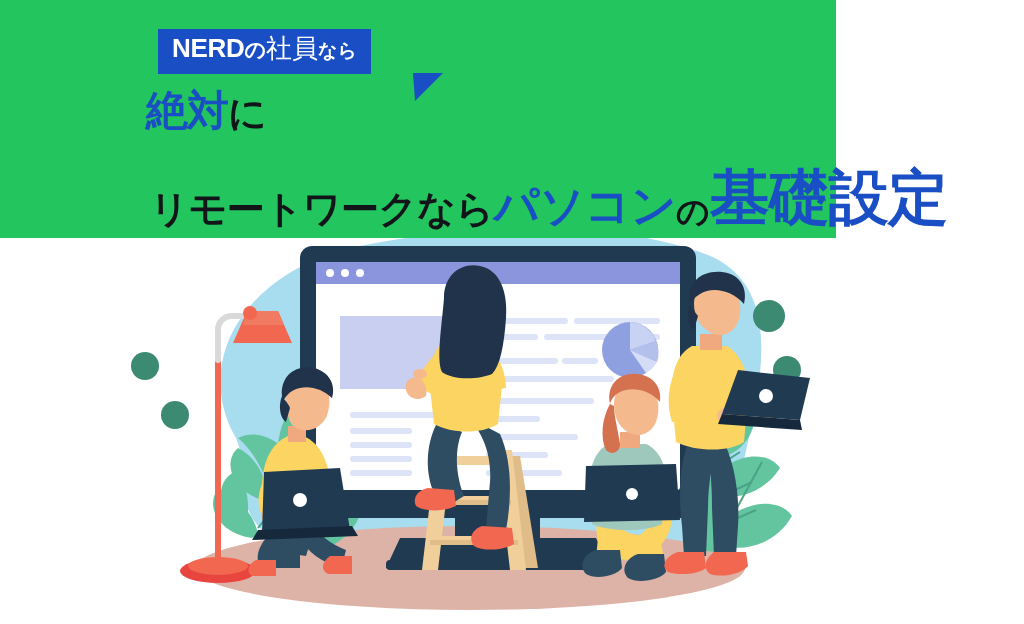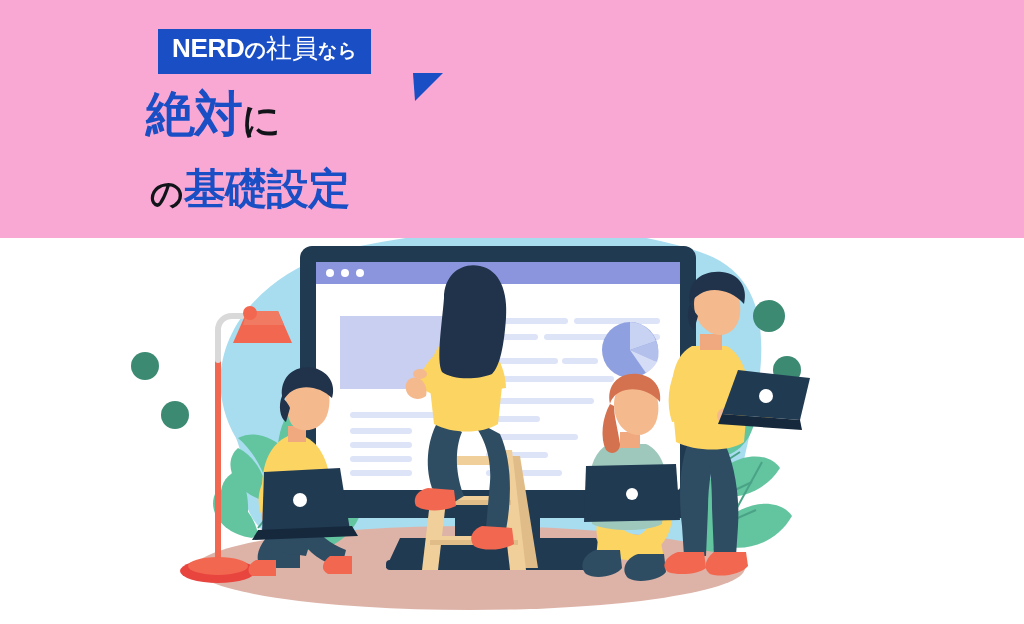--- a/index.html
+++ b/index.html
@@ -7,22 +7,22 @@
     width:1024px;height:624px;
     background:#ffffff;
     font-family:"Liberation Sans","DejaVu Sans",sans-serif;
     overflow:hidden;
     position:relative;
   }
   #page{position:relative;width:1024px;height:624px;overflow:hidden;background:#fff;}
 
   
   .header-band{
-    position:absolute;left:0;top:0;width:1024px;height:238px;
-    background:#f9a8d4;
+    position:absolute;left:0;top:0;width:836px;height:238px;
+    background:#22c55e;
   }
   .badge{
     position:absolute;left:158px;top:29px;
     background:#1a4ec4;
     padding:6px 14px 7px 14px;
     display:flex;align-items:baseline;
     box-sizing:border-box;
     height:45px;
   }
   .badge .b1{color:#ffffff;font-size:26px;font-weight:bold;letter-spacing:-.3px;line-height:1;}
@@ -34,31 +34,31 @@
     border-left:8px solid transparent;
     border-right:22px solid transparent;
     border-top:28px solid #1a4ec4;
     transform:skewX(-12deg);
   }
   .headline{
     position:absolute;left:146px;top:90px;
     display:flex;align-items:flex-end;
     white-space:nowrap;
   }
-  .headline .h-blue{color:#1a4ec4;font-size:49px;font-weight:bold;line-height:1;letter-spacing:-1px;}
+  .headline .h-blue{color:#1a4ec4;font-size:42px;font-weight:bold;line-height:1;letter-spacing:-1px;}
   .headline .h-black{color:#111418;font-size:38px;font-weight:bold;line-height:1;}
   .subline{
     position:absolute;left:150px;top:168px;
     display:flex;align-items:flex-end;
     white-space:nowrap;
   }
   .subline .s-black{color:#111418;font-size:38px;font-weight:bold;line-height:1;letter-spacing:-.5px;}
   .subline .s-blue{color:#1a4ec4;font-size:45px;font-weight:bold;line-height:1;letter-spacing:-.5px;}
   .subline .s-black-sm{color:#111418;font-size:33px;font-weight:bold;line-height:1;}
-  .subline .s-blue-b{color:#1a4ec4;font-size:42px;font-weight:bold;line-height:1;letter-spacing:-.5px;}
+  .subline .s-blue-b{color:#1a4ec4;font-size:60px;font-weight:bold;line-height:1;letter-spacing:-.5px;}
 
   
   .illo{position:absolute;left:0;top:238px;width:1024px;height:386px;background:#fff;}
   .illo svg{display:block;}
 </style>
 </head>
 <body>
 
 <div id="page">
 
@@ -71,20 +71,22 @@
       <span class="b4">なら</span>
     </div>
     <div class="badge-tail"></div>
 
     <div class="headline">
       <span class="h-blue">絶対</span>
       <span class="h-black">に</span>
     </div>
 
     <div class="subline">
+      <span class="s-black">リモートワークなら</span>
+      <span class="s-blue">パソコン</span>
       <span class="s-black-sm">の</span>
       <span class="s-blue-b">基礎設定</span>
     </div>
   </div>
 
   <div class="illo">
     <svg width="1024" height="386" viewBox="0 0 1024 386" xmlns="http://www.w3.org/2000/svg">
 
       <path d="M236 200 C190 120 250 30 360 8 C470 -14 600 -20 700 14 C790 44 760 150 740 240
            C722 320 640 344 540 338 C430 332 300 330 262 292 C232 262 250 232 236 200 Z" fill="#a8ddf0"></path>

